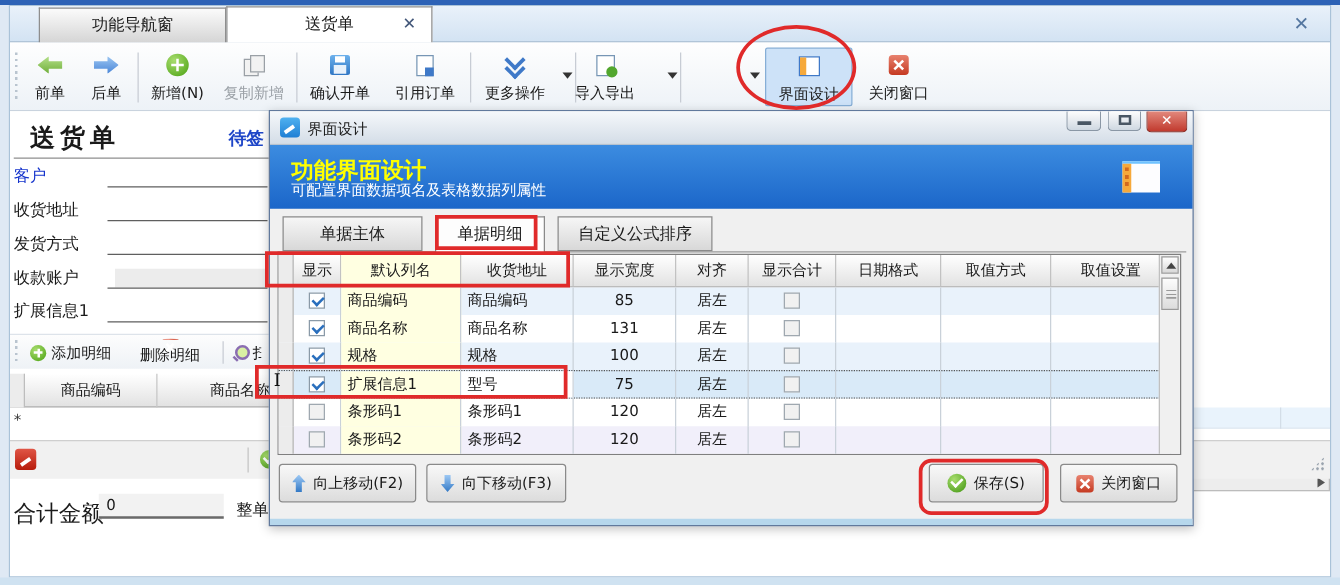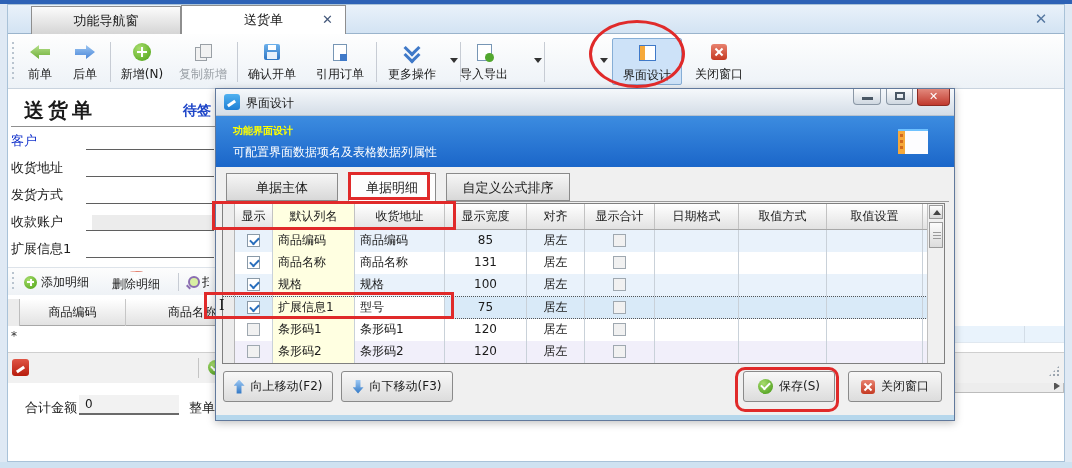--- a/index.html
+++ b/index.html
@@ -94,56 +94,56 @@
 
   
   .rpanel-h { position:absolute; left:946px; top:210px; width:110px; height:27px; line-height:26px; padding-left:7px; }
   .rpanel-h .vline { position:absolute; left:70px; top:0; width:1px; height:27px; background:#c6c6c6; }
   .rrow { position:absolute; left:946px; top:237px; width:110px; height:17px; background:#e9f3fc; border-bottom:1px solid #e0e8f0; }
   .rrow .vline { position:absolute; left:70px; top:0; width:1px; height:17px; background:#d3dde7; }
   .rsum { position:absolute; left:946px; top:264px; width:110px; height:22px; background:#f4f4f4; border-top:1px solid #9a9a9a; border-bottom:1px solid #9a9a9a; line-height:21px; padding-left:12px; }
   .rscroll { position:absolute; left:946px; top:289px; width:110px; height:15px; background:#ededed; border:1px solid #bcbcbc; }
   .rscroll .arr { position:absolute; right:3px; top:3px; width:0; height:0; border-top:4px solid transparent; border-bottom:4px solid transparent; border-left:6px solid #555; }
 
-  .foot-label { position:absolute; left:17px; top:310px; font-size:13px; }
+  .foot-label { position:absolute; left:3px; top:310px; font-size:18px; }
   .foot-input { position:absolute; left:71px; top:306px; width:100px; height:20px; background:#f2f2f2; border-bottom:2px solid #6a6a6a; line-height:19px; padding-left:6px; }
   .foot-part { position:absolute; left:181px; top:310px; font-size:13px; }
 
   
   .dialog { position:absolute; left:215px; top:88px; width:740px; height:333px; background:#f0f0f0; border:1px solid #61799c; box-shadow:0 2px 8px rgba(0,0,0,.25); z-index:10; }
   .dialog::after { content:""; position:absolute; left:0; bottom:0; width:100%; height:5px; background:#b6d7ec; }
   .dlg-titlebar { position:absolute; left:0; top:0; width:100%; height:27px; background:linear-gradient(#f5f8fb,#d4dde7); border-bottom:1px solid #b6c2cf; }
   .dlg-ic { position:absolute; left:8px; top:5px; width:16px; height:16px; background:linear-gradient(#4fb1f0,#1f7fd4); border-radius:3px; }
   .dlg-ic::after { content:""; position:absolute; left:3px; top:8px; width:9px; height:3px; background:#fff; transform:rotate(-35deg); }
   .dlg-title { position:absolute; left:30px; top:6px; font-size:12px; }
   .winbtn { position:absolute; top:0; height:16px; border:1px solid #8a97a5; border-top:none; border-radius:0 0 4px 4px; background:linear-gradient(#fdfdfd,#cfd8e1); }
   .winbtn.minb { left:637px; width:28px; } .winbtn.maxb { left:670px; width:27px; }
   .winbtn.clsb { left:701px; width:33px; height:17px; background:linear-gradient(#e2897d,#c13a2e); border-color:#8c2b22; }
   .winbtn .bar { position:absolute; left:8px; bottom:4px; width:11px; height:3px; background:#4a5764; }
   .winbtn .box { position:absolute; left:8px; top:3px; width:10px; height:8px; border:2px solid #4a5764; }
   .winbtn .xx  { position:absolute; left:0; top:1px; width:100%; text-align:center; color:#fff; font-size:11px; font-weight:bold; }
 
   .dlg-band { position:absolute; left:0; top:27px; width:100%; height:51px; background:linear-gradient(#3c8ce0,#1b66c9); }
-  .band-title { position:absolute; left:17px; top:8px; color:#ffff00; font-weight:bold; font-size:10px; }
+  .band-title { position:absolute; left:17px; top:8px; color:#ffff00; font-weight:bold; font-size:18px; }
   .band-sub { position:absolute; left:17px; top:28px; color:#fff; font-size:12px; }
   .band-ic { position:absolute; right:26px; top:13px; width:30px; height:25px; border-top:2px solid #6fc2ff; background:#fdfdff; }
   .band-ic::before { content:""; position:absolute; left:0; top:0; width:7px; height:23px; background:#f6a93b; }
   .band-ic::after { content:""; position:absolute; left:2px; top:3px; width:3px; height:15px; background-image:repeating-linear-gradient(#d2691e 0 3px, transparent 3px 6px); }
 
   .dlg-tab { position:absolute; top:84px; height:28px; line-height:27px; text-align:center; font-size:13px; }
   .dlg-tab.inactive { background:linear-gradient(#f6f6f6,#d8d8d8); border:1px solid #8a8a8a; }
   .dlg-tab.active { background:#fdfdfd; border:1px solid #8a8a8a; border-bottom:none; height:29px; z-index:2; }
   .dlg-tabline { position:absolute; left:6px; top:112px; width:727px; height:1px; background:#9a9a9a; }
 
   .dgrid { position:absolute; left:6px; top:114px; width:723px; height:161px; background:#fff; border:1px solid #7f7f7f; }
   .drow { display:flex; height:22px; line-height:21px; }
   .drow.hdr { height:26px; line-height:25px; }
   .dcell { border-right:1px solid #c9d1d9; overflow:hidden; white-space:nowrap; }
   .hdr .dcell { border-right:1px solid #c2c2c2; text-align:center; }
-  .c-m{width:12px;} .c-show{width:38px; text-align:center;} .c-def{width:82px; padding-left:5px;}
+  .c-m{width:12px;} .c-show{width:38px; text-align:center;} .c-def{width:96px; padding-left:5px;}
   .c-cust{width:90px; padding-left:5px;} .c-w{width:82px; text-align:center;} .c-al{width:58px; text-align:center;}
   .c-sum{width:70px; text-align:center;} .c-date{width:84px;} .c-val{width:88px;} .c-set{width:96px;}
   .hdr .c-def,.hdr .c-cust,.hdr .c-date,.hdr .c-val,.hdr .c-set { padding-left:0; text-align:center; }
   .drow .c-m { background:#ececec; border-right:1px solid #b5b5b5; }
   .drow.r-even { background:#e9f2fb; } .drow.r-odd { background:#ffffff; } .drow.r-lav { background:#f1effa; }
   .drow .c-def { background:#ffffe1; }
   .drow.sel { background:#d9eaf8; border-top:1px dotted #555; border-bottom:1px dotted #555; height:23px; }
   .drow.sel .c-cust { background:#fff; }
   .cb { width:13px; height:13px; margin:4px auto 0; background:#fff; border:1px solid #8a9aa8; position:relative; }
   .cb.off { background:#f1f1f1; border-color:#9fa8b0; }

